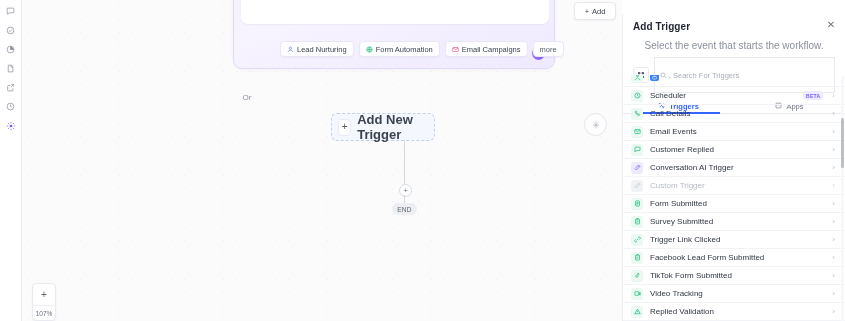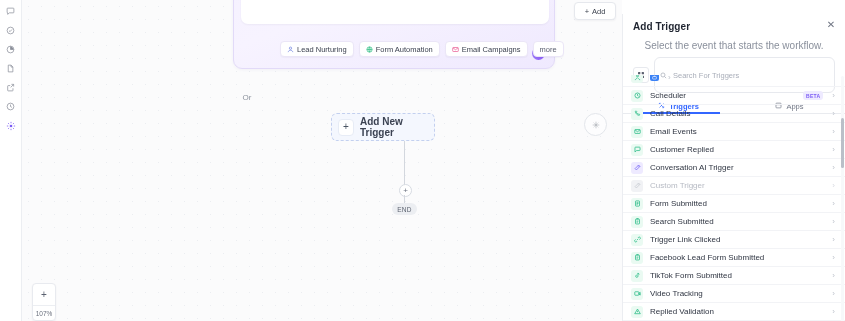--- a/index.html
+++ b/index.html
@@ -85,21 +85,21 @@
     background:#f4f7fe;
     display:flex;align-items:center;gap:6px;padding-left:6px;
     box-sizing:border-box;cursor:pointer;
   }
   .trigger-node .sq{
     width:15px;height:15px;border-radius:4px;background:#ffffff;
     border:1px solid #e7ecf6;
     display:flex;align-items:center;justify-content:center;
     color:#4b5563;font-size:10px;line-height:1;
   }
-  .trigger-node .lbl{font-size:10px;font-weight:bold;color:#3b4252;}
+  .trigger-node .lbl{font-size:13px;font-weight:bold;color:#3b4252;}
 
   .vline{position:absolute;left:382px;top:141px;width:1px;height:45px;background:#d3d7de;}
   .plus-node{
     position:absolute;left:377px;top:184px;width:11px;height:11px;border-radius:50%;
     background:#fff;border:1px solid #d7dbe2;color:#6b7280;
     display:flex;align-items:center;justify-content:center;font-size:8px;line-height:1;
     cursor:pointer;
   }
   .vline2{position:absolute;left:382px;top:195px;width:1px;height:9px;background:#d3d7de;}
   .end-node{
@@ -154,21 +154,21 @@
     position:absolute;right:9px;top:6px;width:10px;height:10px;
     color:#6f7583;font-size:10px;line-height:10px;text-align:center;cursor:pointer;
   }
   .search-row{display:flex;align-items:center;gap:5px;padding:6px 10px 0 10px;}
   .grid-btn{
     width:14px;height:14px;border:1px solid #e7e9ee;border-radius:3px;
     display:flex;align-items:center;justify-content:center;cursor:pointer;
     background:#fff;flex:0 0 auto;
   }
   .search-box{
-    flex:1;height:14px;border:1px solid #e7e9ee;border-radius:6px;background:#fff;
+    flex:1;height:14px;border:1px solid #e7e9ee;border-radius:0;background:#fff;
     display:flex;align-items:center;gap:4px;padding:17px 5px;box-sizing:border-box;
   }
   .search-box input{
     border:0;outline:0;flex:1;font-size:7.5px;color:#3b4150;
     font-family:"Liberation Sans",sans-serif;background:transparent;
   }
   .search-box input::placeholder{color:#a9aeb9;}
   .tabs{
     display:flex;margin-top:6px;border-bottom:1px solid #e9ebef;
   }
@@ -512,21 +512,21 @@
         </div>
 
         <div class="row">
           <div class="ico">
             <svg width="7" height="7" viewBox="0 0 16 16" fill="none" stroke="#17b67c" stroke-width="1.6">
               <rect x="3.4" y="2.6" width="9.2" height="11" rx="1.4"></rect>
                 <path d="M6.2 2.6V1.4h3.6v1.2"></path>
                 <path d="M5.8 7h4.4M5.8 9.6h3"></path>
             </svg>
           </div>
-          <div class="name">Search Submitted</div>
+          <div class="name">Survey Submitted</div>
           <div class="chev">›</div>
         </div>
 
         <div class="row">
           <div class="ico">
             <svg width="7" height="7" viewBox="0 0 16 16" fill="none" stroke="#17b67c" stroke-width="1.6">
               <path d="M6.4 9.6 9.6 6.4"></path>
                 <path d="M8.8 4.6 10.6 2.8a2.6 2.6 0 0 1 3.6 3.6l-1.8 1.8"></path>
                 <path d="M7.2 11.4 5.4 13.2a2.6 2.6 0 0 1-3.6-3.6l1.8-1.8"></path>
             </svg>

